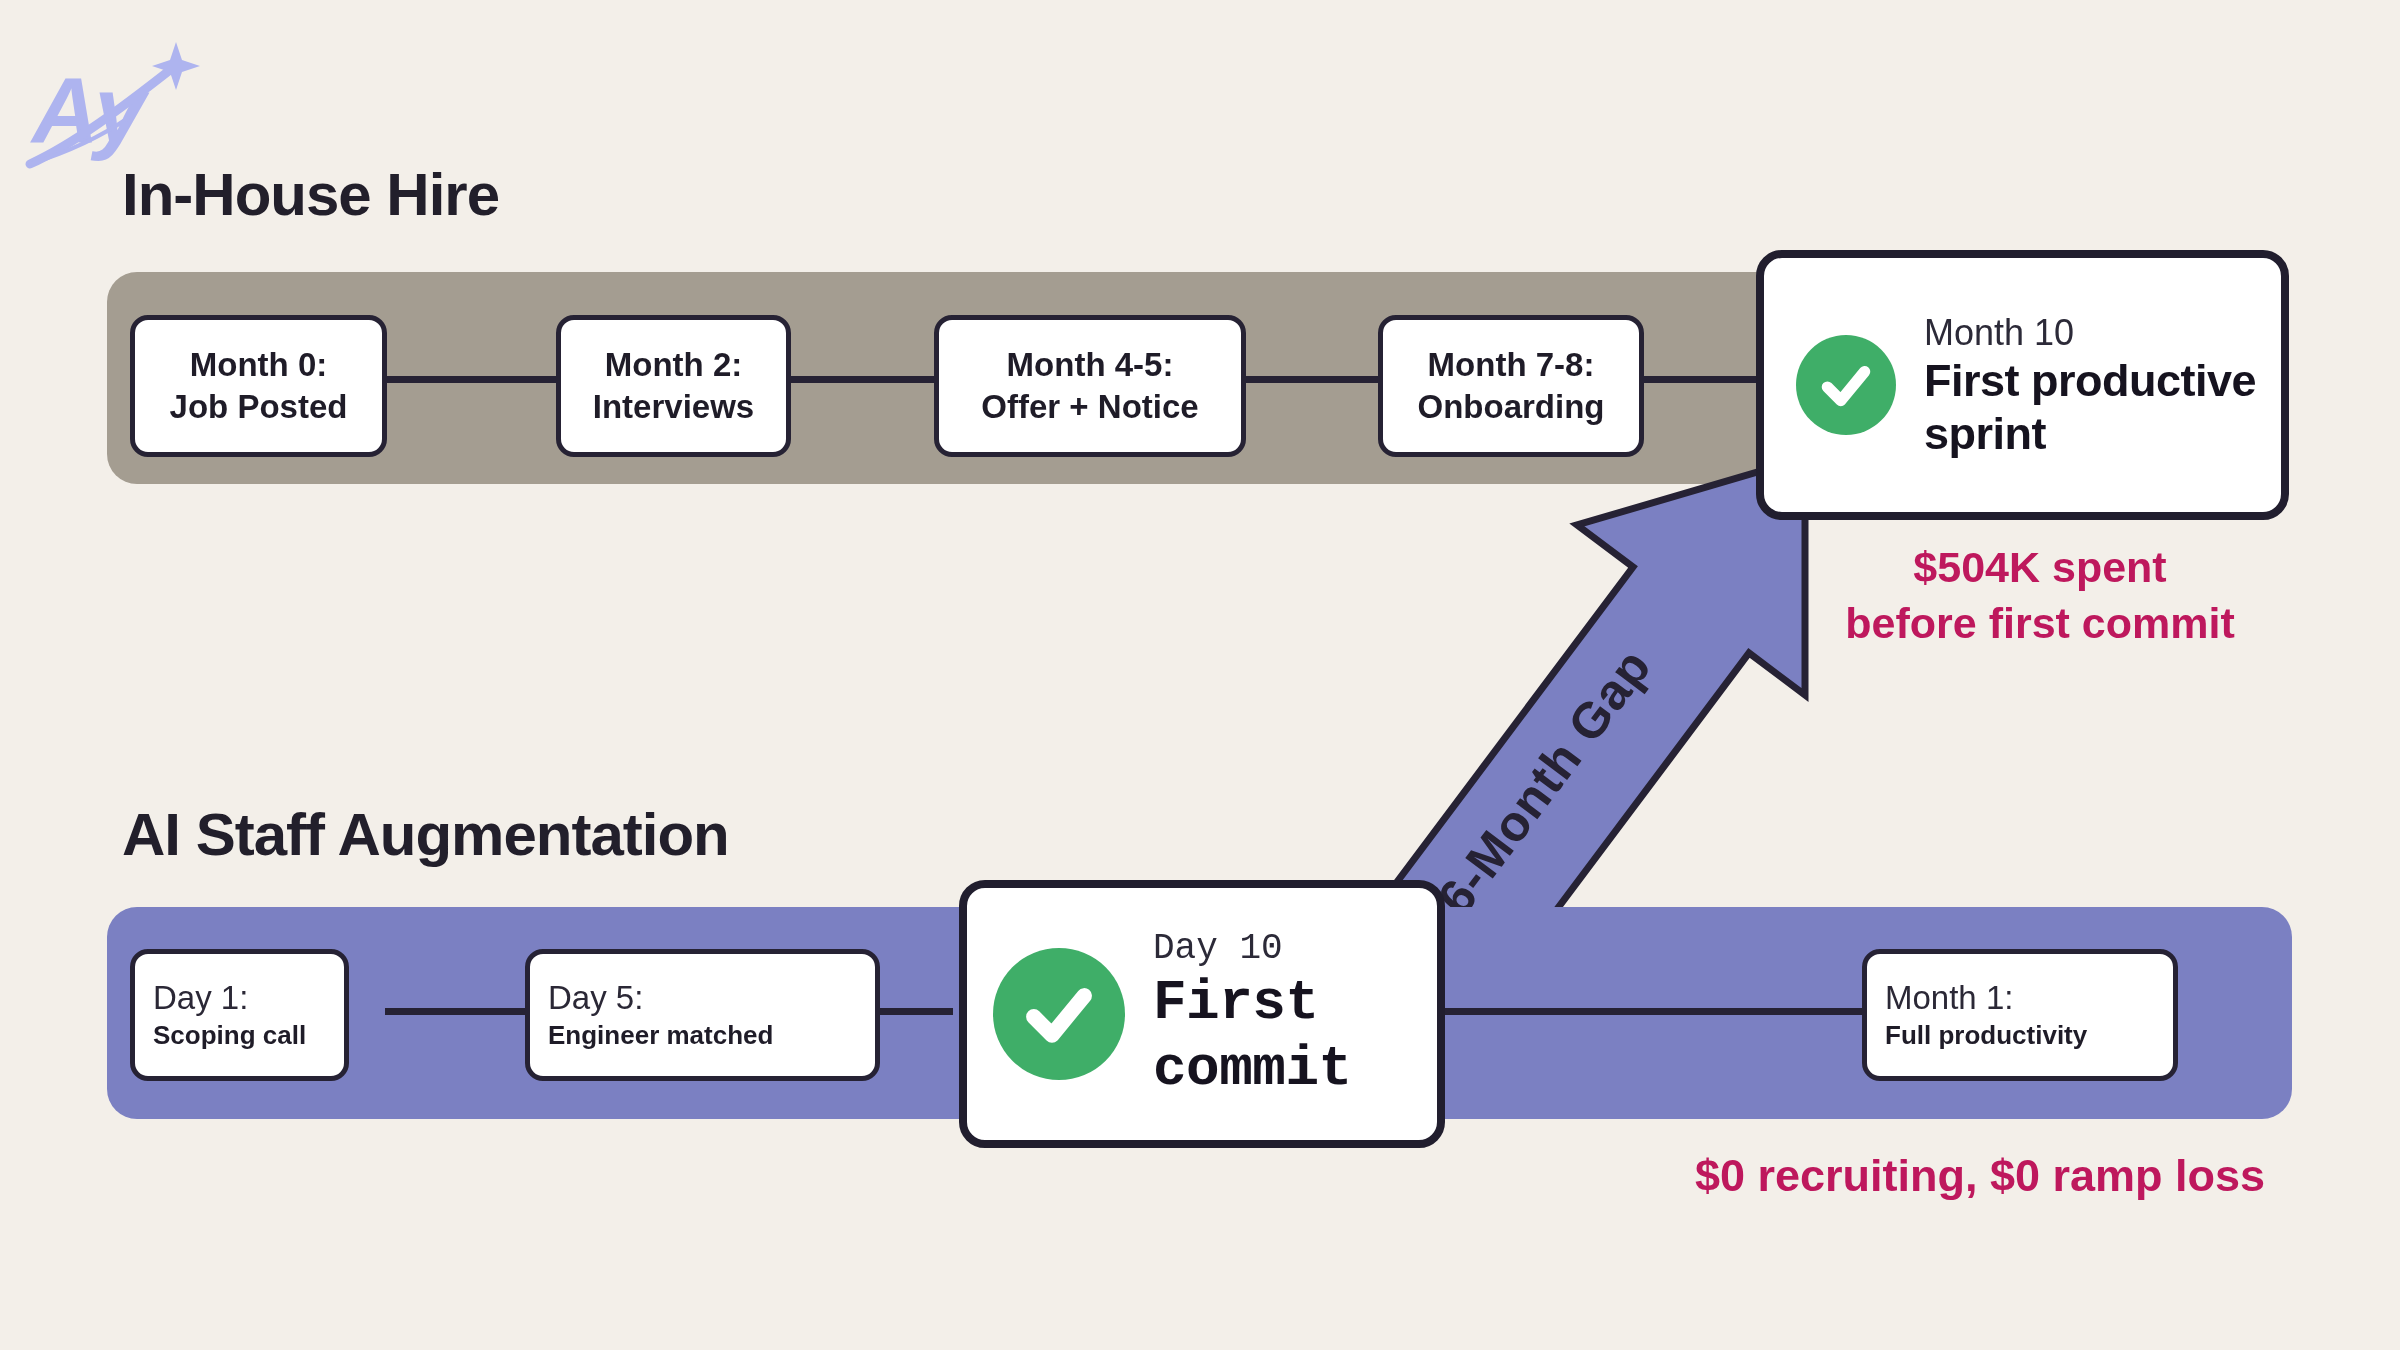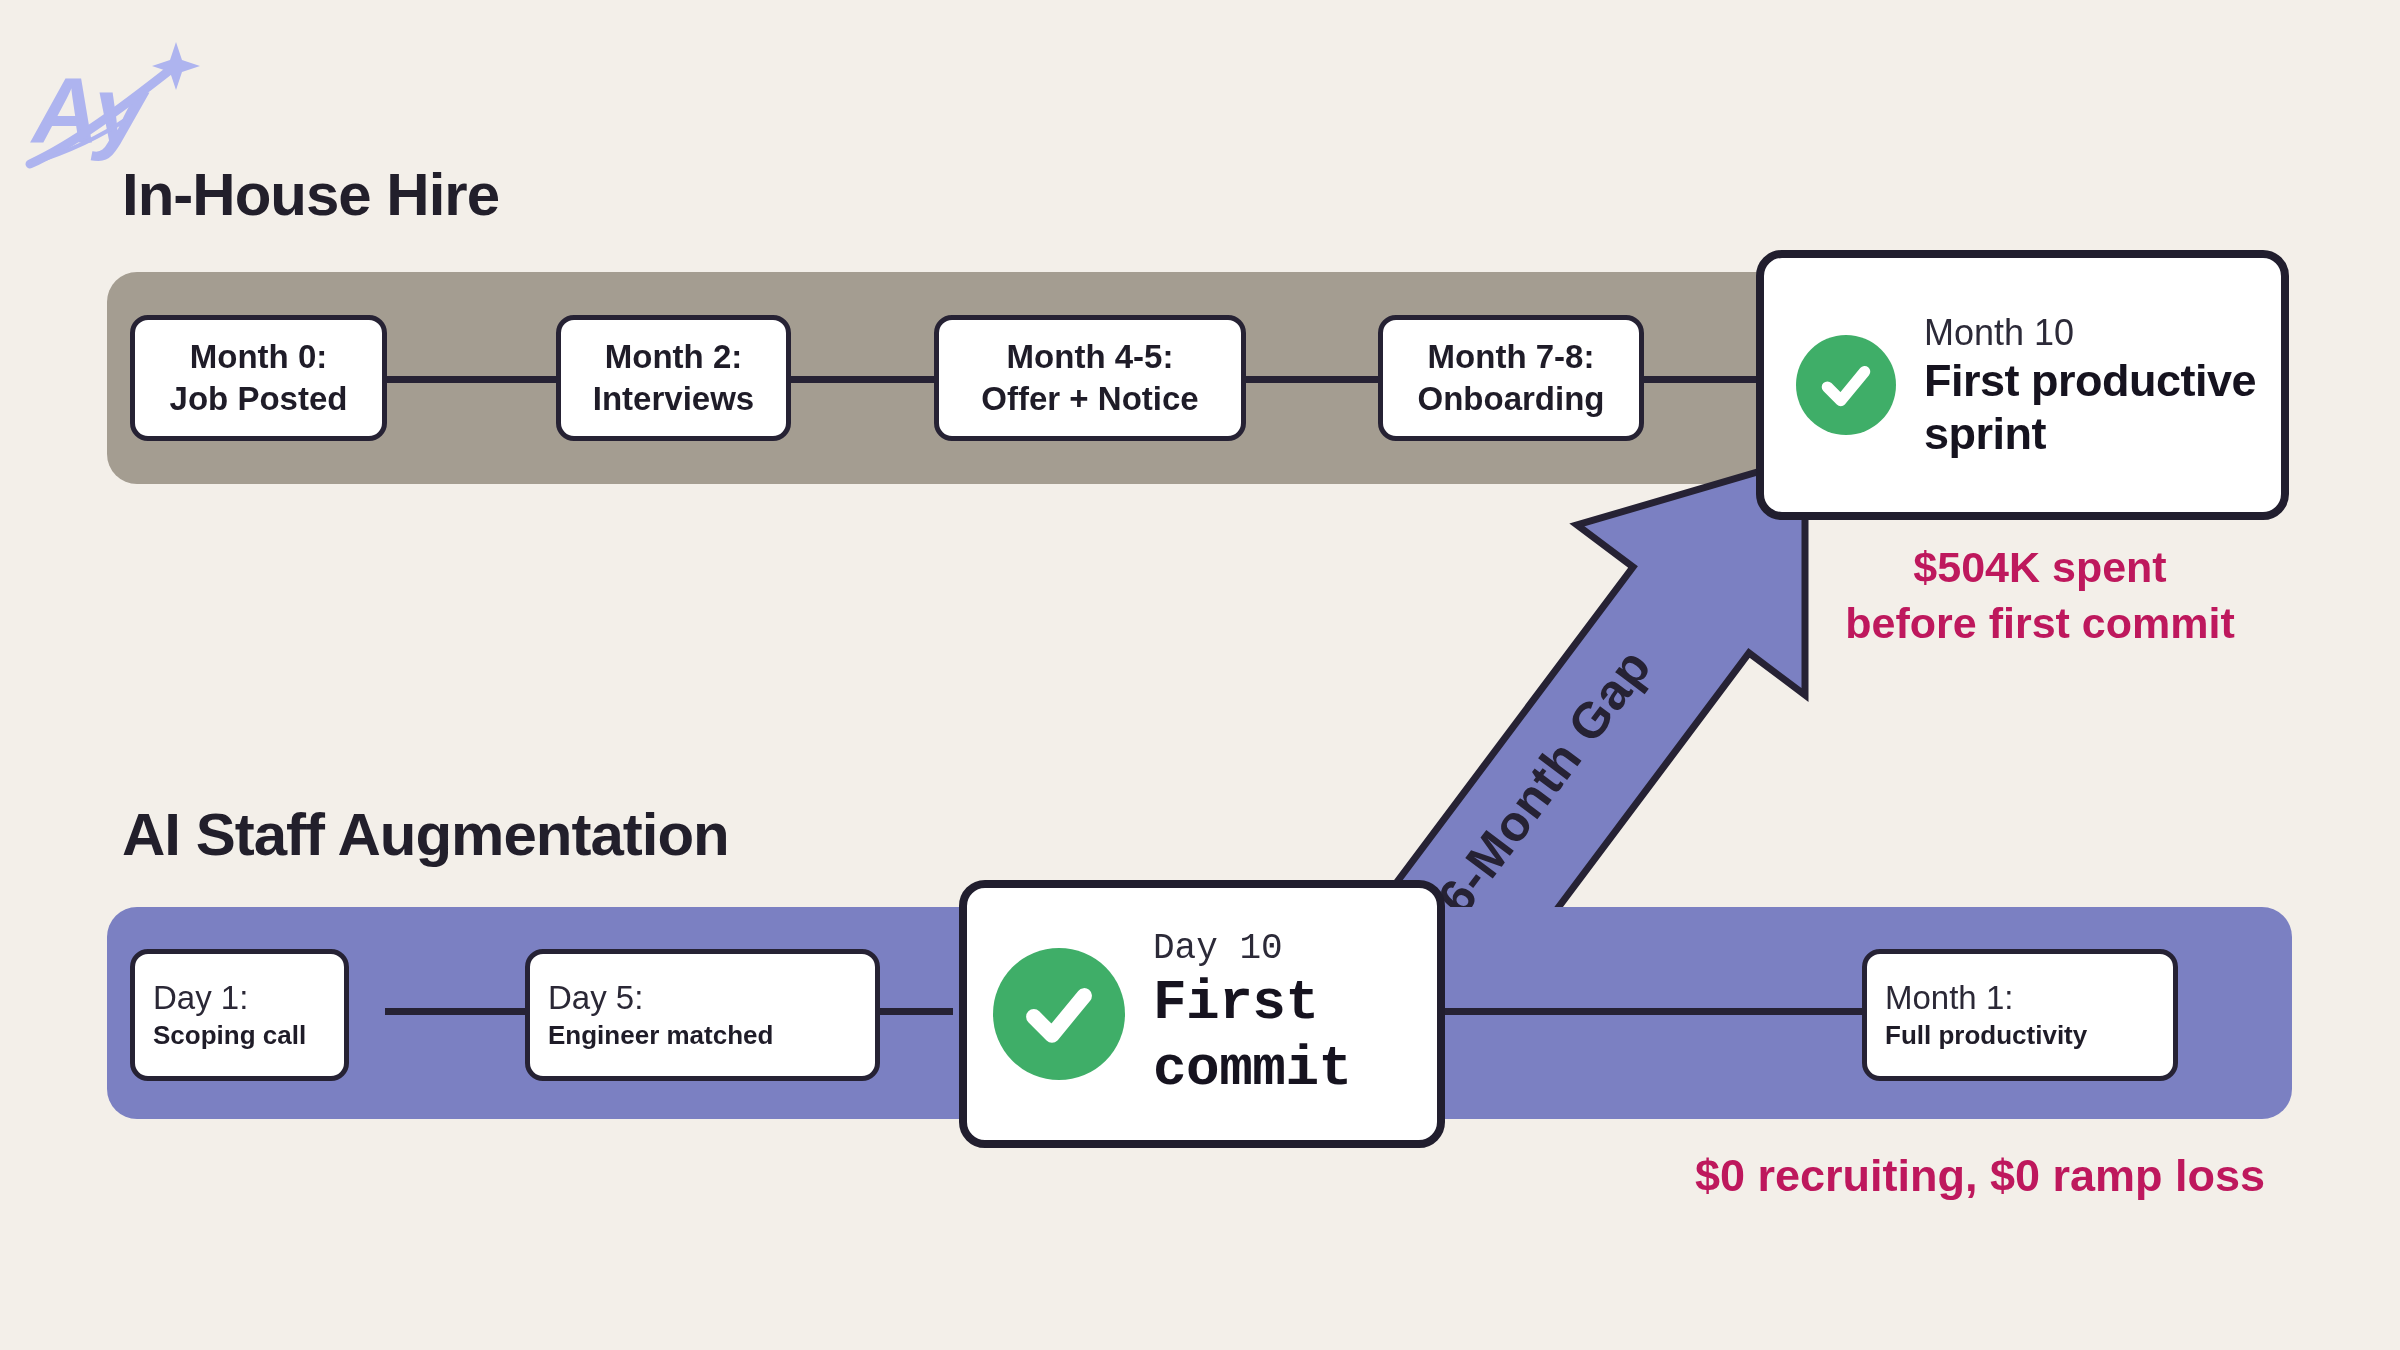--- a/index.html
+++ b/index.html
@@ -21,21 +21,21 @@
   #bar-inhouse{left:107px;top:272px;width:1790px;height:212px;background:#a49d91;z-index:1;}
   #bar-ai{left:107px;top:907px;width:2185px;height:212px;background:#7b80c2;z-index:3;}
   
   .connector{position:absolute;height:7px;background:#262234;z-index:4;}
   
   .mbox{
     position:absolute;background:#ffffff;border:5px solid #262234;border-radius:18px;
     box-sizing:border-box;z-index:5;display:flex;flex-direction:column;justify-content:center;
     line-height:1.28;
   }
-  .mbox.top{top:315px;height:126px;align-items:center;text-align:left;}
+  .mbox.top{top:315px;height:142px;align-items:center;text-align:left;}
   .mbox.bottom{top:949px;height:132px;align-items:flex-start;text-align:left;padding-left:18px;}
   .mbox .l1{font-size:33px;font-weight:700;color:#1f1c28;}
   .mbox .l2{font-size:33px;font-weight:700;color:#1f1c28;}
   .mbox.bottom .l1{font-weight:400;color:#2b2836;}
   .mbox.bottom .l2{font-size:26px;}
   #box-m0{left:130px;width:257px;}
   #box-m2{left:556px;width:235px;}
   #box-m45{left:934px;width:312px;}
   #box-m78{left:1378px;width:266px;}
   #box-d1{left:130px;width:219px;}

